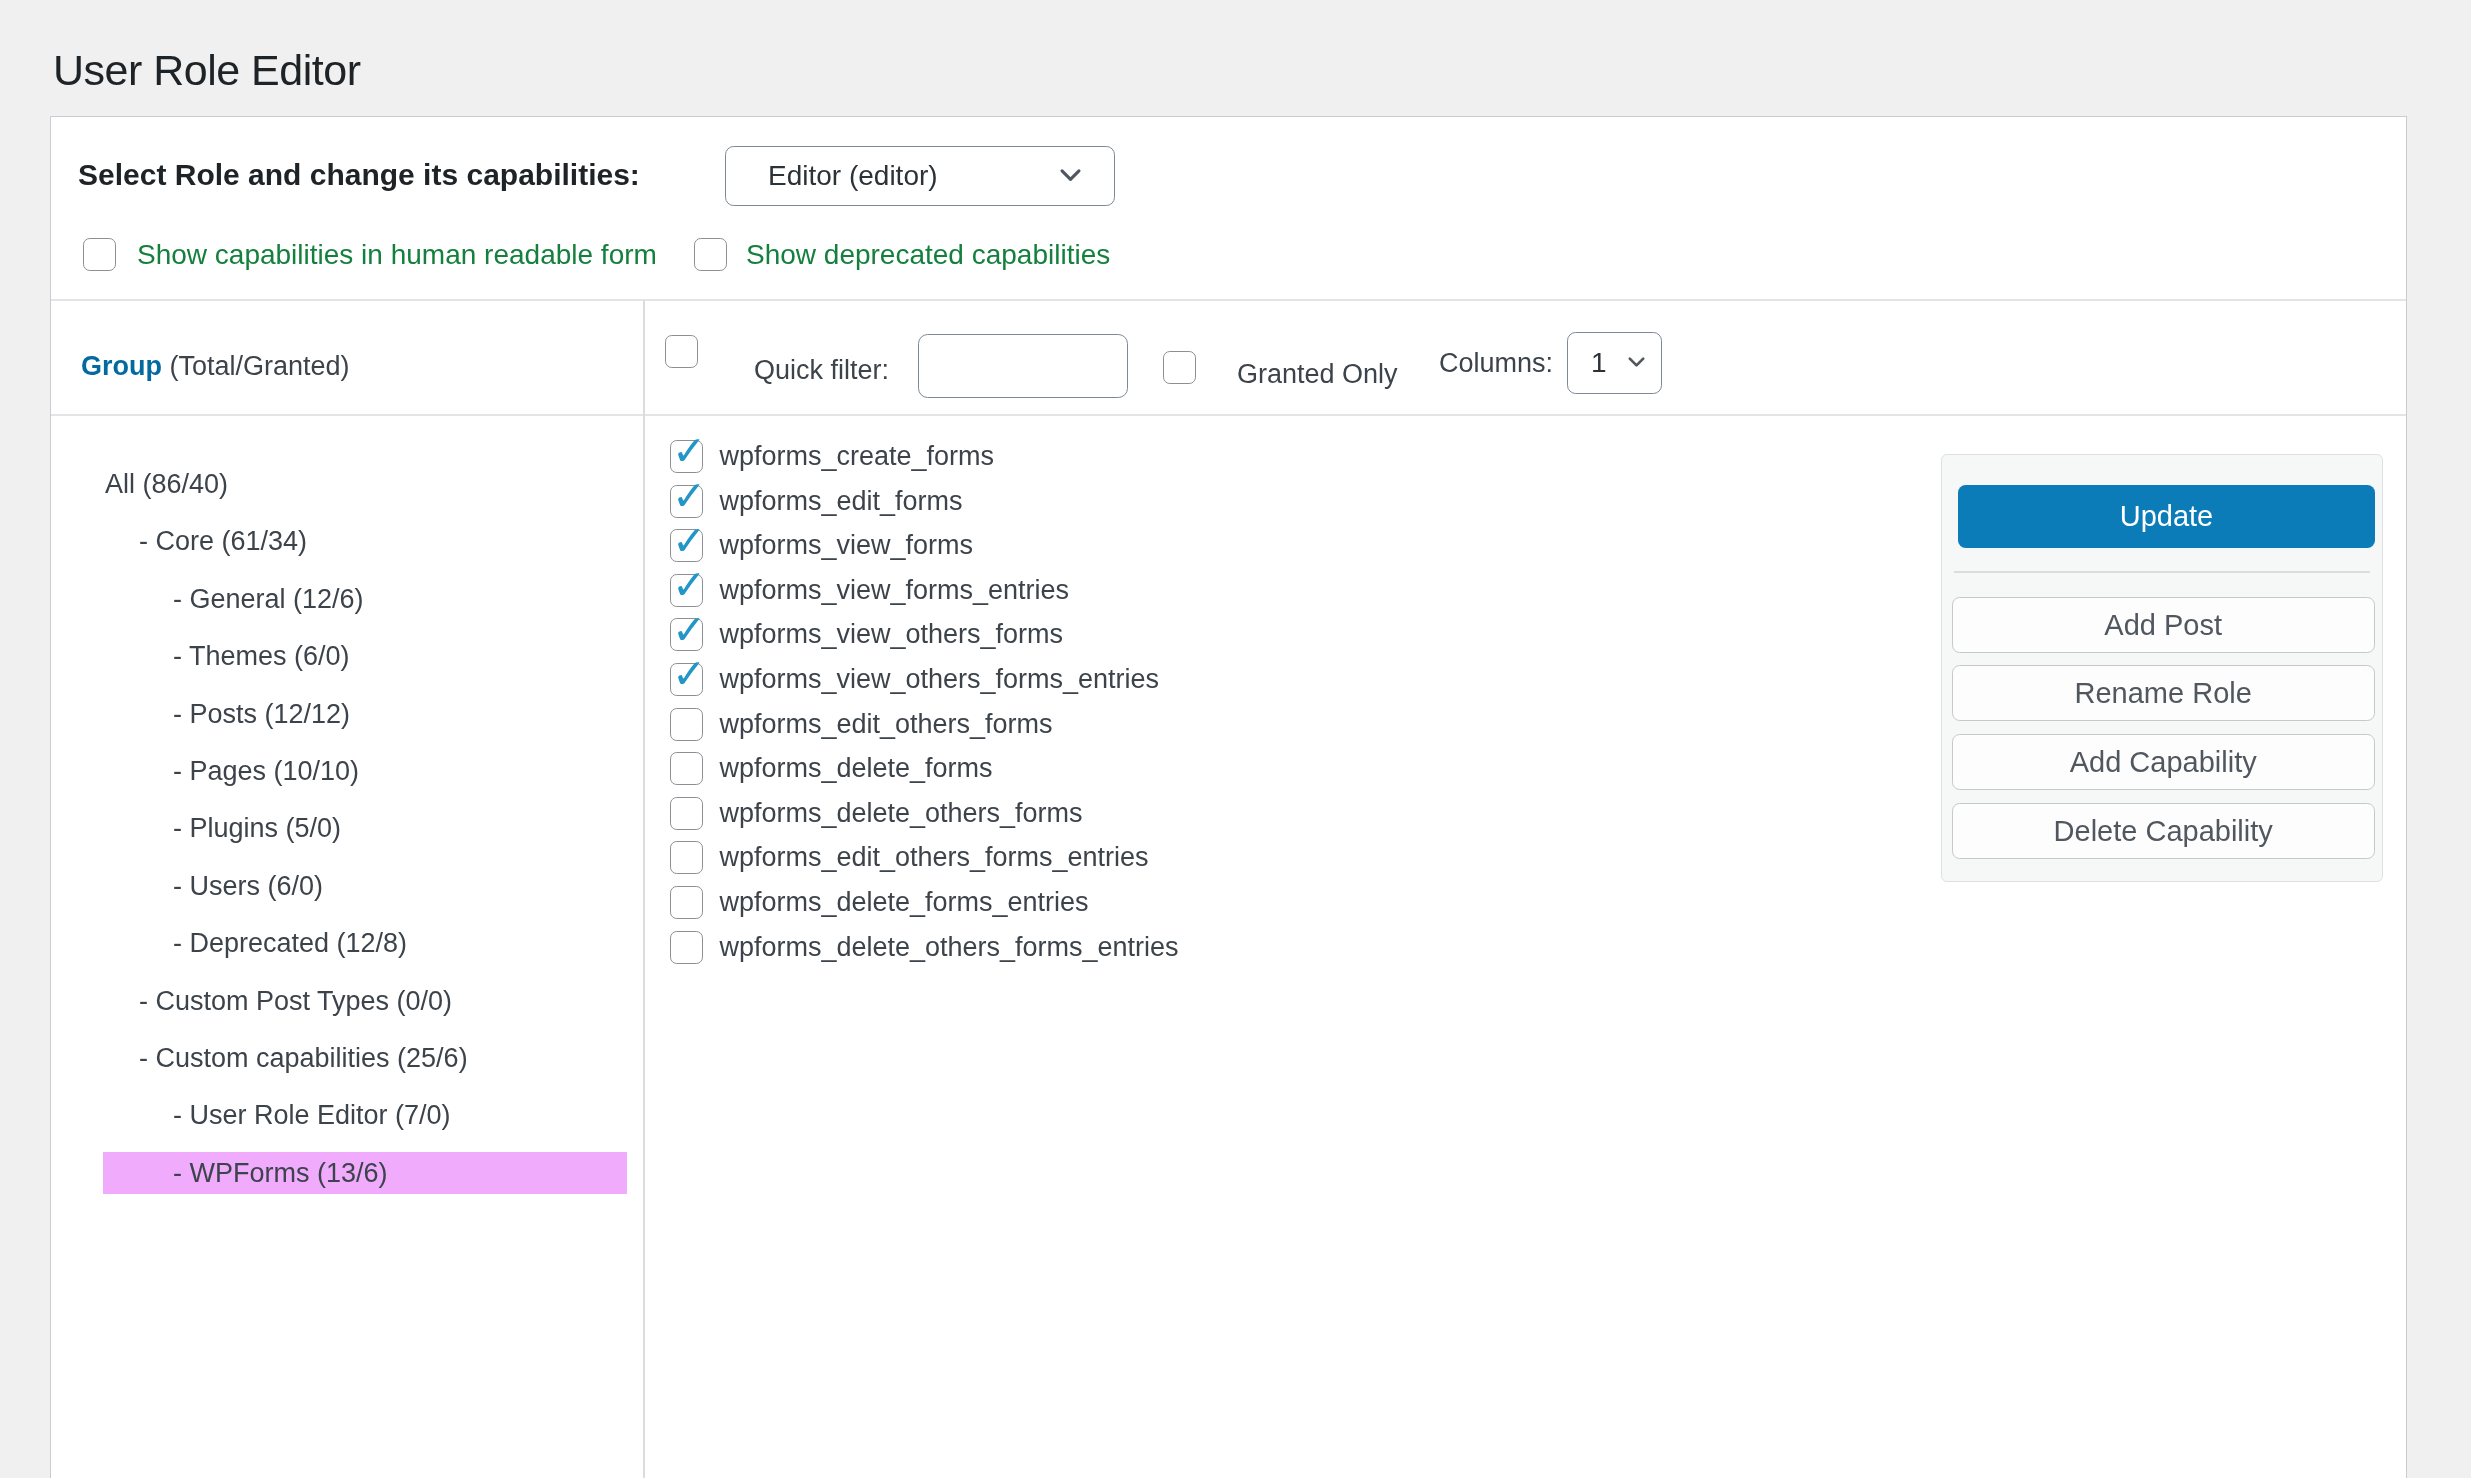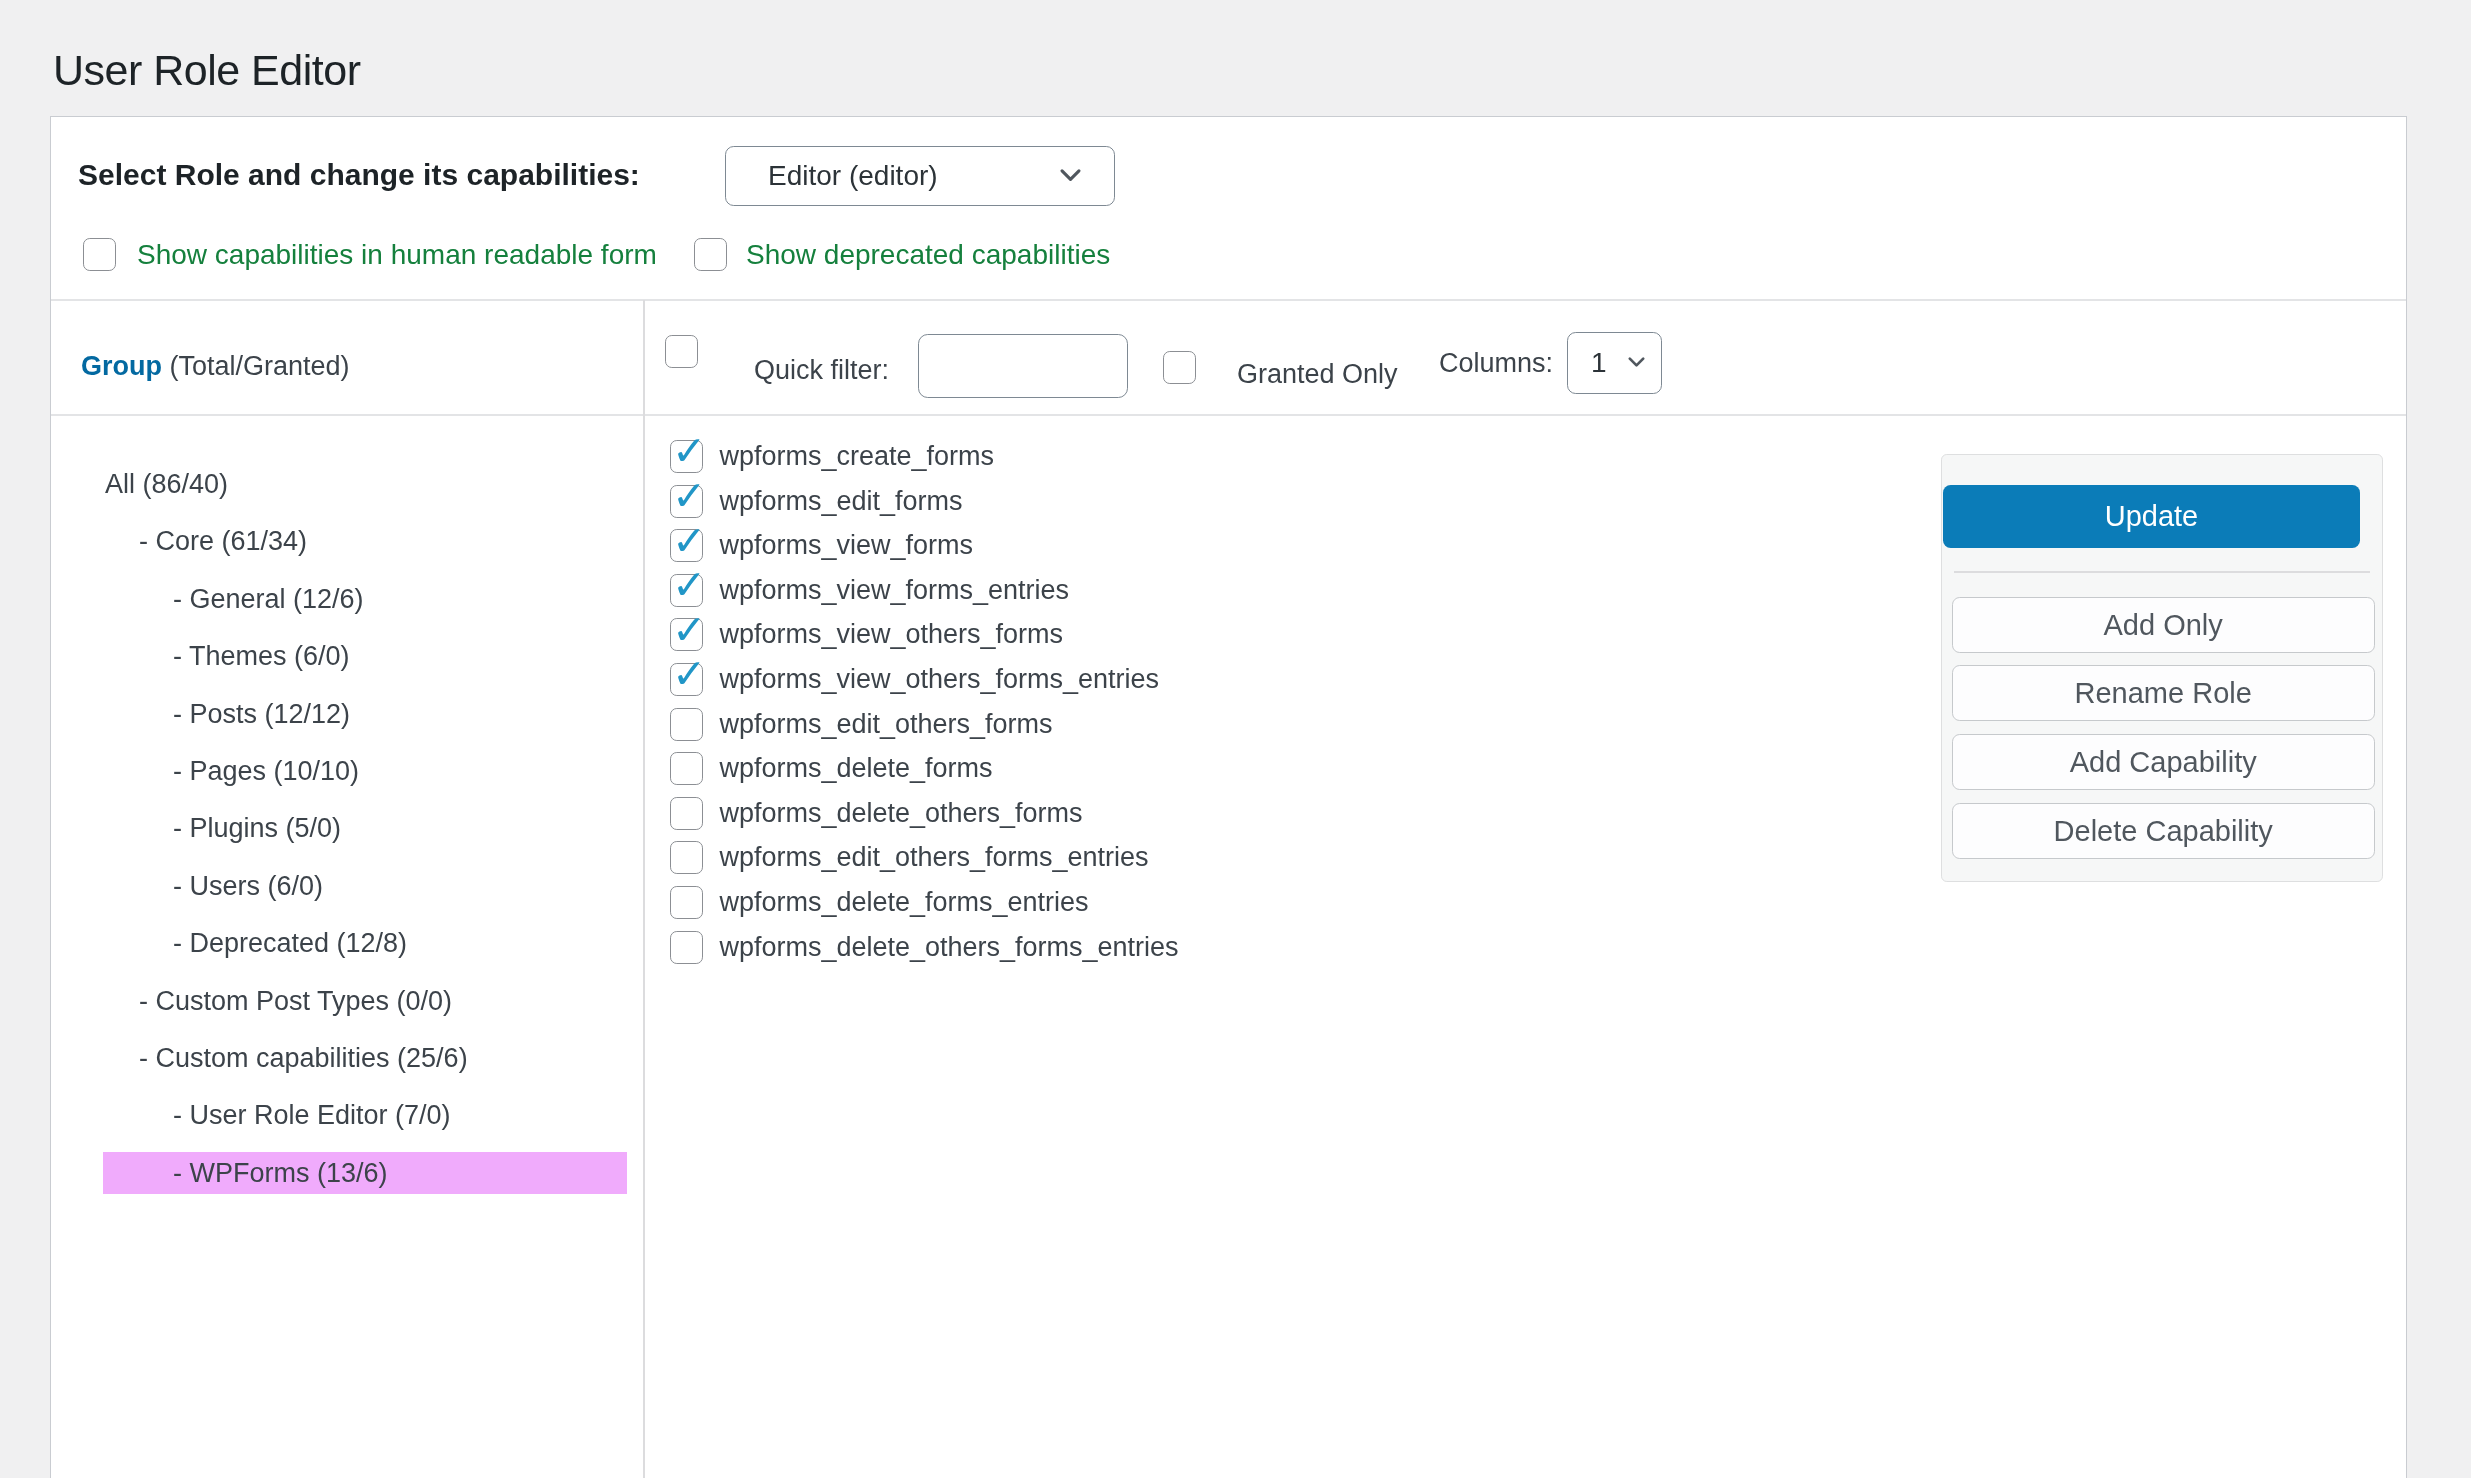--- a/index.html
+++ b/index.html
@@ -75,21 +75,21 @@
   .panel{
     position:absolute;left:1890px;top:337px;width:442px;height:428px;box-sizing:border-box;
     background:#f6f7f7;border:1.9px solid #dedfe0;border-radius:5.8px;
   }
   .btn{
     position:absolute;box-sizing:border-box;border-radius:7.7px;
     font-size:29px;font-family:inherit;cursor:pointer;
     display:flex;align-items:center;justify-content:center;
   }
   .btn-primary{
-    left:1px;top:30px;width:417px;height:63px;
+    left:16px;top:30px;width:417px;height:63px;
     background:#0b7cb8;border:none;color:#ffffff;
   }
   .panel-divider{position:absolute;left:11.6px;right:11.6px;top:116px;height:1.9px;background:#dcdcde;}
   .btn-secondary{
     left:9.7px;width:423px;height:56px;
     background:#fdfdfe;border:1.9px solid #c6c9cc;color:#50575e;
   }
   .btn-add-role{top:142px;}
   .btn-rename-role{top:210px;}
   .btn-add-cap{top:279px;}
@@ -214,19 +214,19 @@
       </div>
       <div class="cap-row">
         <span class="cb"></span>
         <span class="cap-label">wpforms_delete_others_forms_entries</span>
       </div>
     </div>
 
   <div class="panel">
     <button class="btn btn-primary">Update</button>
     <div class="panel-divider"></div>
-    <button class="btn btn-secondary btn-add-role">Add Only</button>
+    <button class="btn btn-secondary btn-add-role">Add Post</button>
     <button class="btn btn-secondary btn-rename-role">Rename Role</button>
     <button class="btn btn-secondary btn-add-cap">Add Capability</button>
     <button class="btn btn-secondary btn-del-cap">Delete Capability</button>
   </div>
 </div>
 
 
 </body></html>

